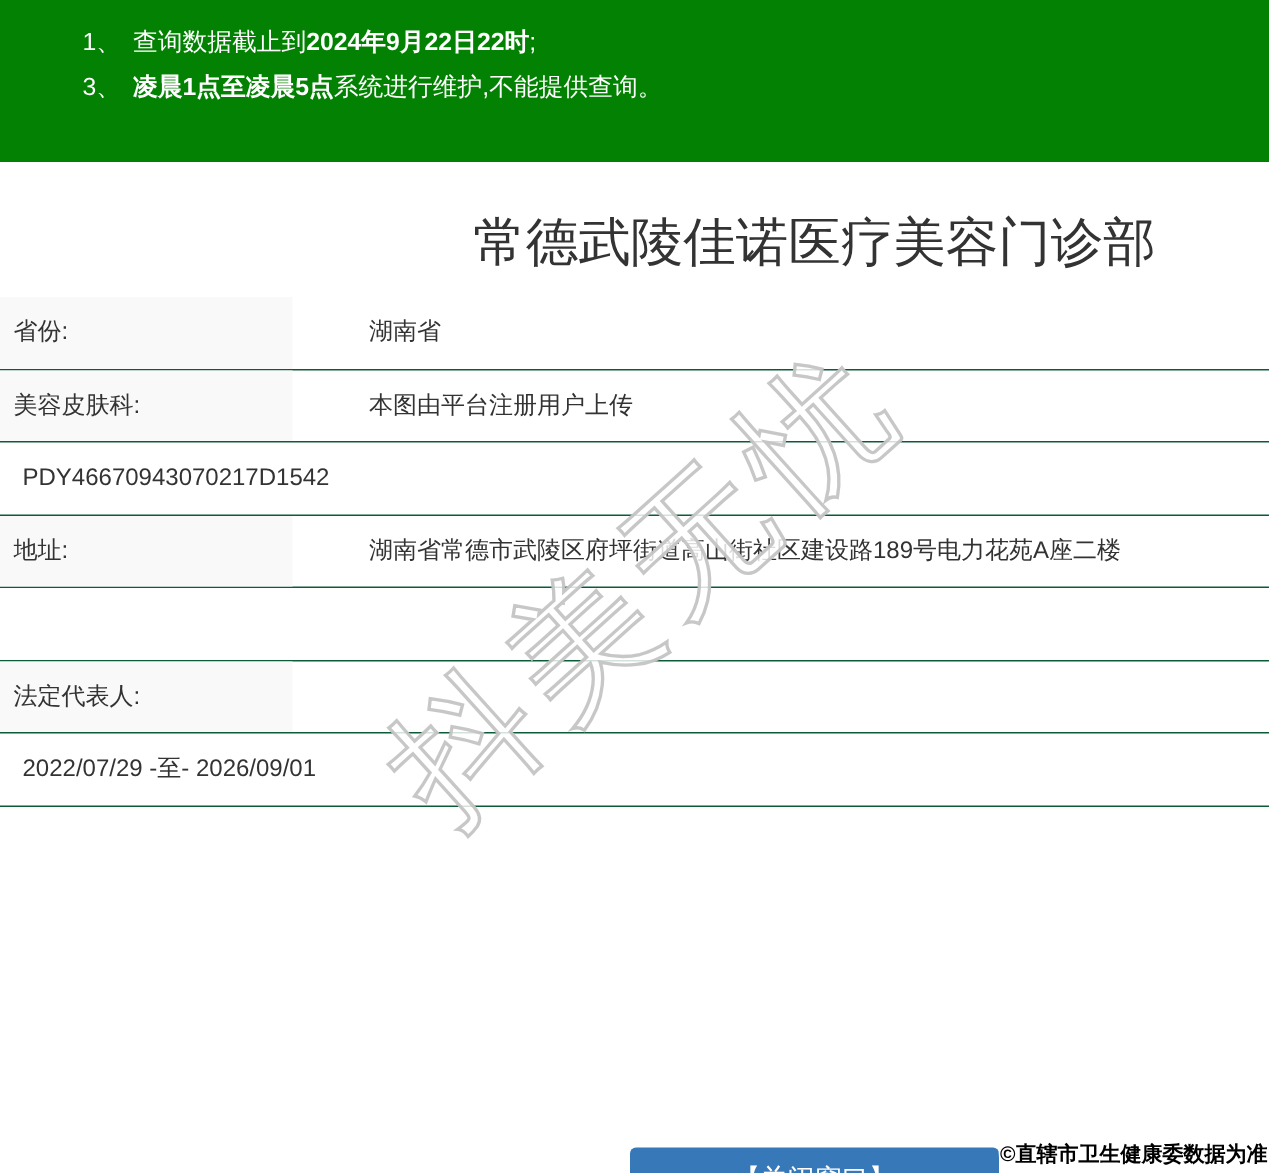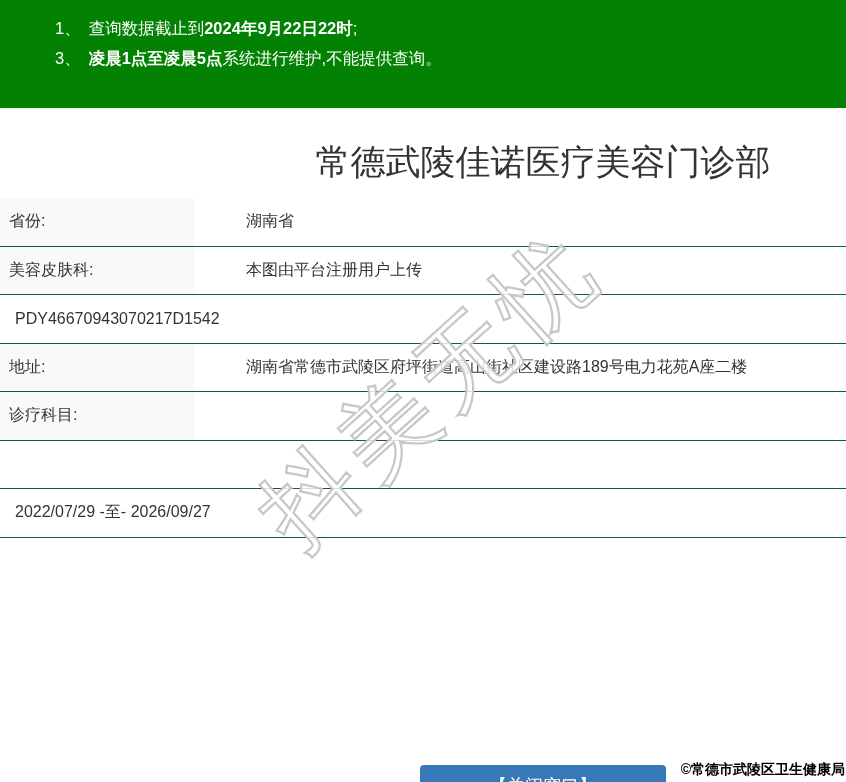--- a/index.html
+++ b/index.html
@@ -140,30 +140,30 @@
       <div class="cell value">本图由平台注册用户上传</div>
     </div>
     <div class="row">
       <div class="cell value">PDY46670943070217D1542</div>
     </div>
     <div class="row">
       <div class="cell label">地址:</div>
       <div class="cell value">湖南省常德市武陵区府坪街道高山街社区建设路189号电力花苑A座二楼</div>
     </div>
     <div class="row">
-      <div class="cell label">诊疗科目:</div>
     </div>
     <div class="row">
+      <div class="cell label">法定代表人:</div>
     </div>
     <div class="row">
-      <div class="cell value">2022/07/29 -至- 2026/09/27</div>
+      <div class="cell value">2022/07/29 -至- 2026/09/01</div>
     </div>
   </div>
 
   <svg class="watermark" width="620" height="520" viewBox="0 0 620 520">
     <text x="300" y="250" transform="rotate(-42 300 250)" text-anchor="middle" dominant-baseline="central" font-size="94" style="letter-spacing:10px" fill="#ffffff" fill-opacity="0.82" stroke="#c4c4c4" stroke-width="2.2" stroke-opacity="0.95">抖美无忧</text>
   </svg>
 
   <button class="close-btn">【关闭窗口】</button>
 
-  <div class="copyright">©常德市武陵区卫生健康局</div>
+  <div class="copyright">©直辖市卫生健康委数据为准</div>
 
 </div>
 
 </body></html>

